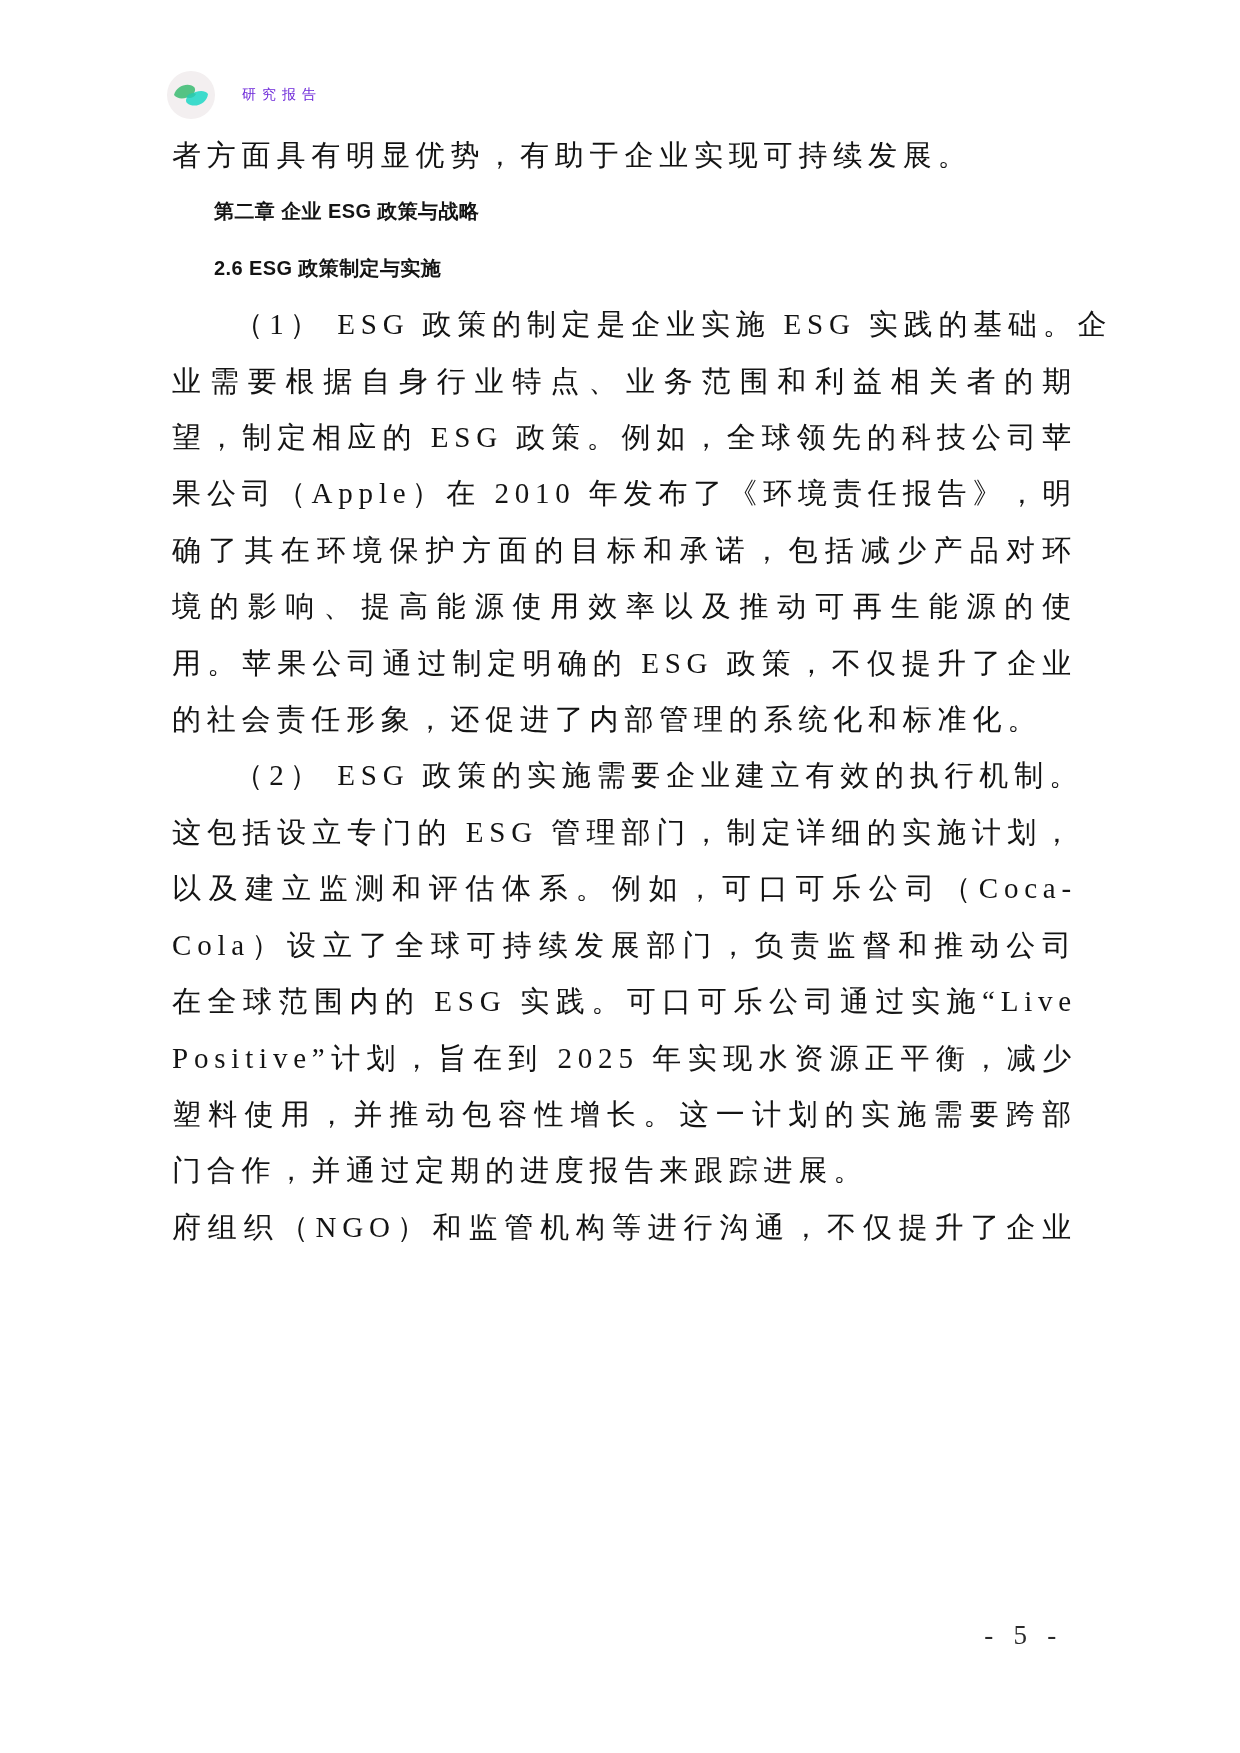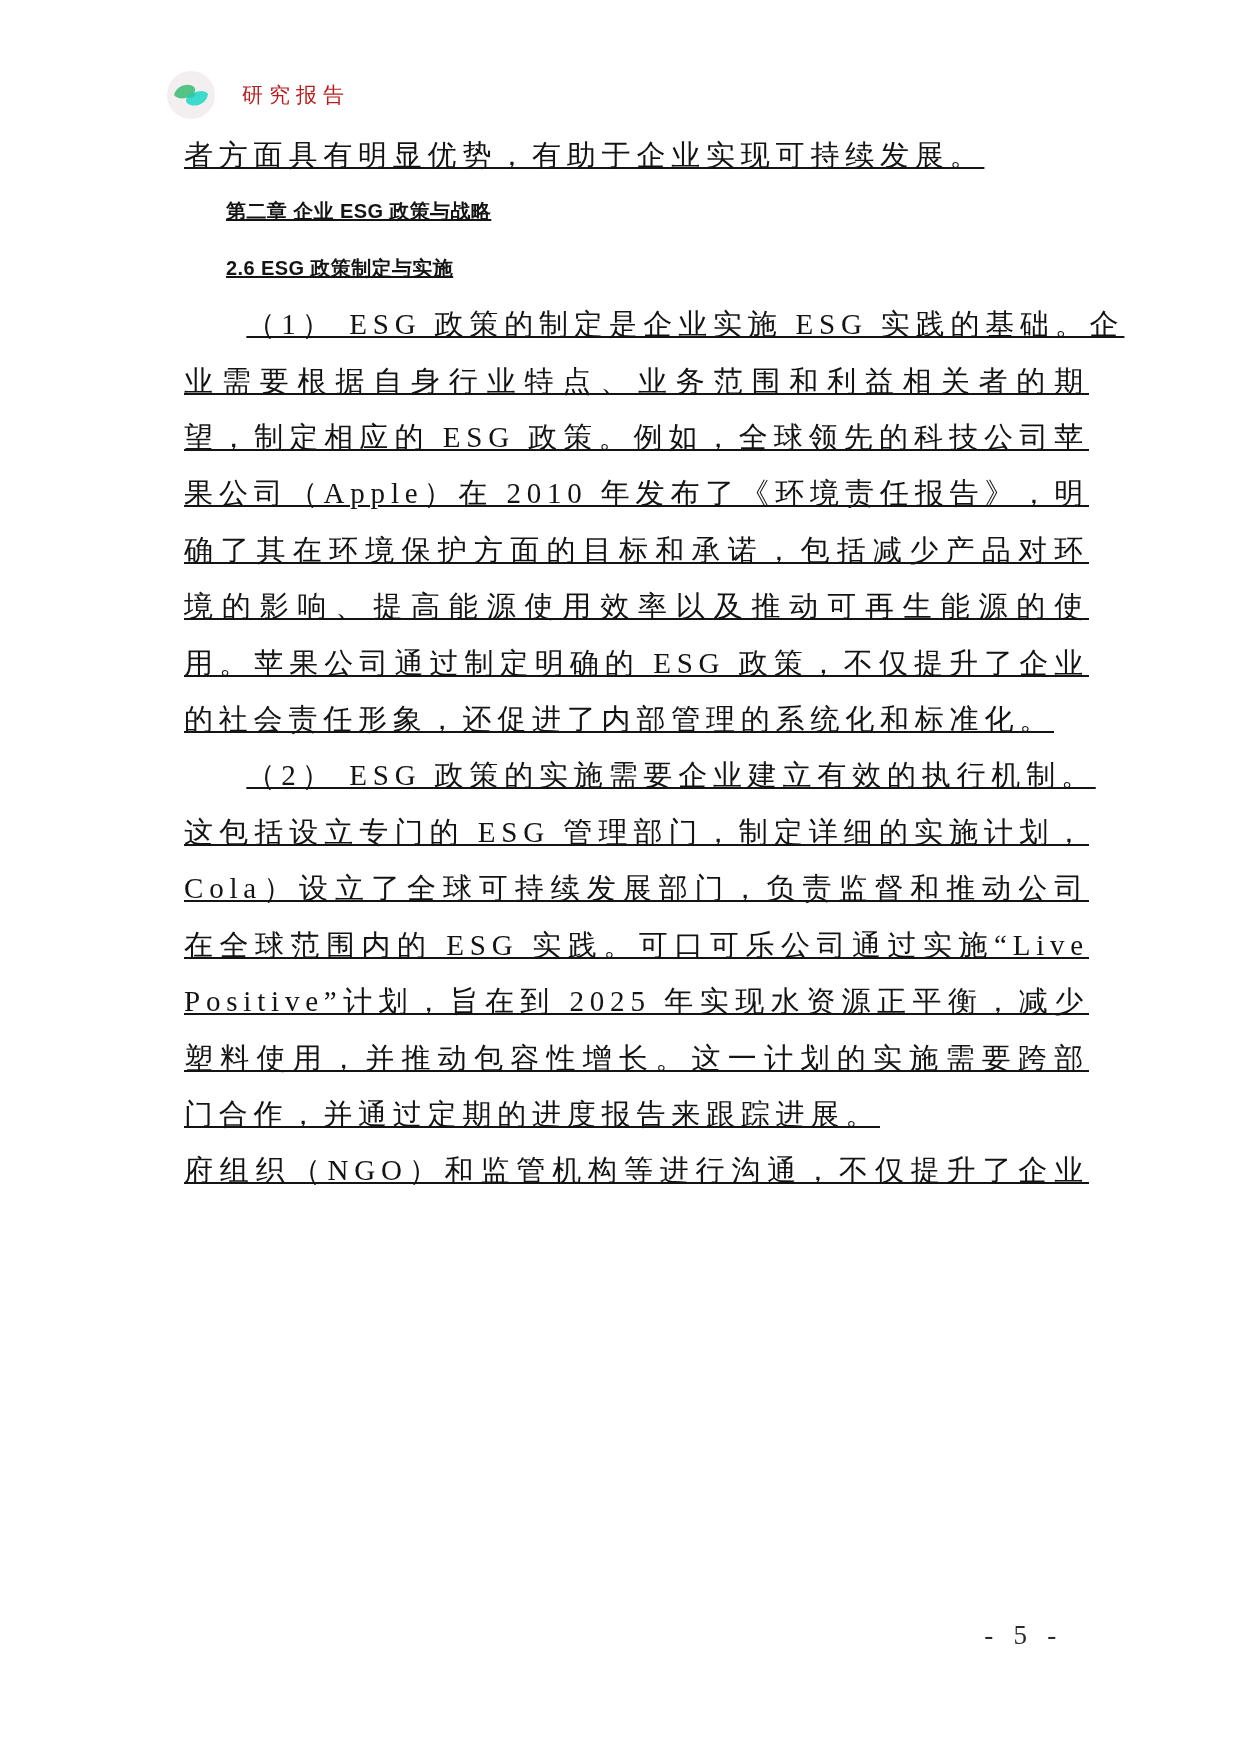--- a/index.html
+++ b/index.html
@@ -9,34 +9,33 @@
     background:#ffffff;
     overflow:hidden;
     font-family:"Liberation Serif","DejaVu Serif",serif;
     color:#141414;
   }
   
   .hdr{position:absolute;left:166px;top:70px;display:flex;align-items:center;}
   .logo{width:50px;height:50px;display:block;}
   .brand{
     margin-left:26px;
-    font-size:21px;
+    font-size:14px;
     letter-spacing:6px;
-    color:#b91c1c;
+    color:#6d28d9;
     font-family:"Liberation Serif","DejaVu Serif",serif;
   }
   
   .content{
     position:absolute;
-    left:184px;top:127px;
+    left:172px;top:127px;
     width:905px;
     font-size:29px;
     line-height:56.4px;
     letter-spacing:0.2em;
-    text-decoration:underline;
   }
   .line{
     text-align:justify;
     text-align-last:justify;
     white-space:nowrap;
   }
   .line.last{
     text-align:left;
     text-align-last:left;
     white-space:normal;
@@ -91,20 +90,21 @@
       <div class="line">果公司（Apple）在 2010 年发布了《环境责任报告》，明</div>
       <div class="line">确了其在环境保护方面的目标和承诺，包括减少产品对环</div>
       <div class="line">境的影响、提高能源使用效率以及推动可再生能源的使</div>
       <div class="line">用。苹果公司通过制定明确的 ESG 政策，不仅提升了企业</div>
       <div class="line last">的社会责任形象，还促进了内部管理的系统化和标准化。</div>
     </div>
 
     <div>
       <div class="line first">（2） ESG 政策的实施需要企业建立有效的执行机制。</div>
       <div class="line">这包括设立专门的 ESG 管理部门，制定详细的实施计划，</div>
+      <div class="line">以及建立监测和评估体系。例如，可口可乐公司（Coca-</div>
       <div class="line">Cola）设立了全球可持续发展部门，负责监督和推动公司</div>
       <div class="line">在全球范围内的 ESG 实践。可口可乐公司通过实施“Live</div>
       <div class="line">Positive”计划，旨在到 2025 年实现水资源正平衡，减少</div>
       <div class="line">塑料使用，并推动包容性增长。这一计划的实施需要跨部</div>
       <div class="line last">门合作，并通过定期的进度报告来跟踪进展。</div>
     </div>
 
     <div>
       <div class="line">府组织（NGO）和监管机构等进行沟通，不仅提升了企业</div>
     </div>

